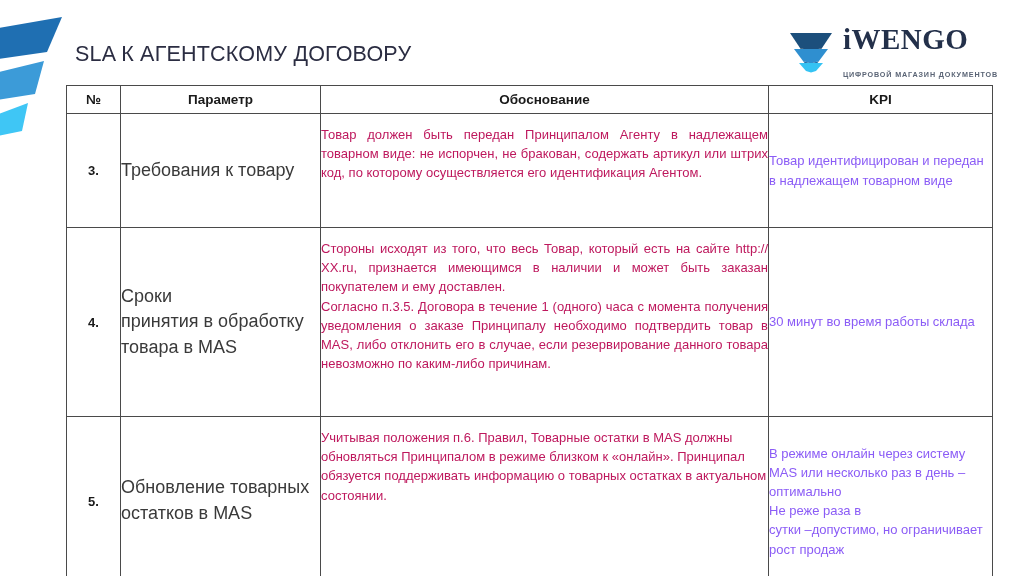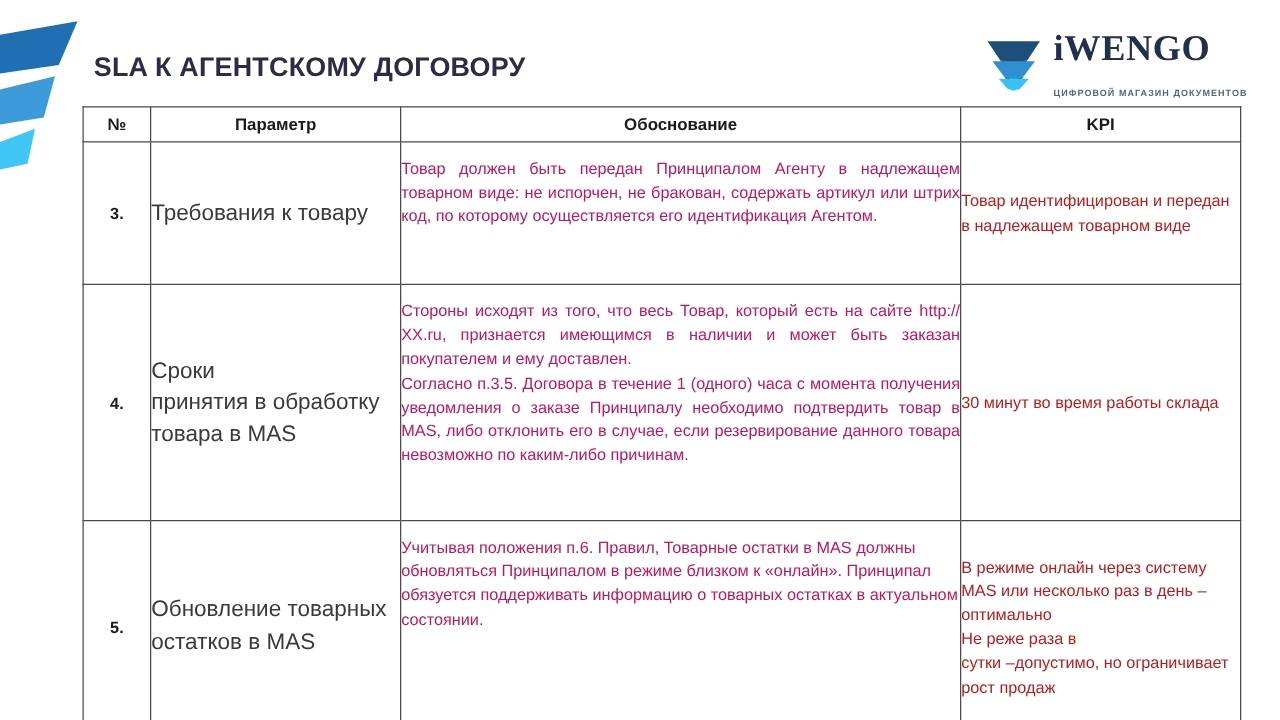--- a/index.html
+++ b/index.html
@@ -33,21 +33,21 @@
     left: 0;
     top: 0;
     width: 1024px;
     height: 85px;
   }
   .page-title {
     position: absolute;
     left: 75px;
     top: 42px;
     font-size: 21.5px;
-    font-weight: bold;
+    font-weight: normal;
     letter-spacing: 0.2px;
     color: #2b2d42;
     white-space: nowrap;
   }
 
   
   .logo-block {
     position: absolute;
     right: 26px;
     top: 25px;
@@ -135,21 +135,21 @@
     text-align: justify;
     white-space: pre-line;
   }
   .cell-just.no-justify {
     text-align: left;
   }
   .cell-kpi {
     padding: 0 8px 0 10px;
     font-size: 13px;
     line-height: 1.47;
-    color: #b91c1c;
+    color: #8b5cf6;
     white-space: pre-line;
   }
 
   .row-3 td { height: 102px; }
   .row-4 td { height: 177px; }
   .row-5 td { height: 141px; }
 
   .cell-kpi.top-aligned { vertical-align: top; padding-top: 27px; }
   .cell-just.top-aligned { vertical-align: top; padding-top: 11px; }
 </style>

